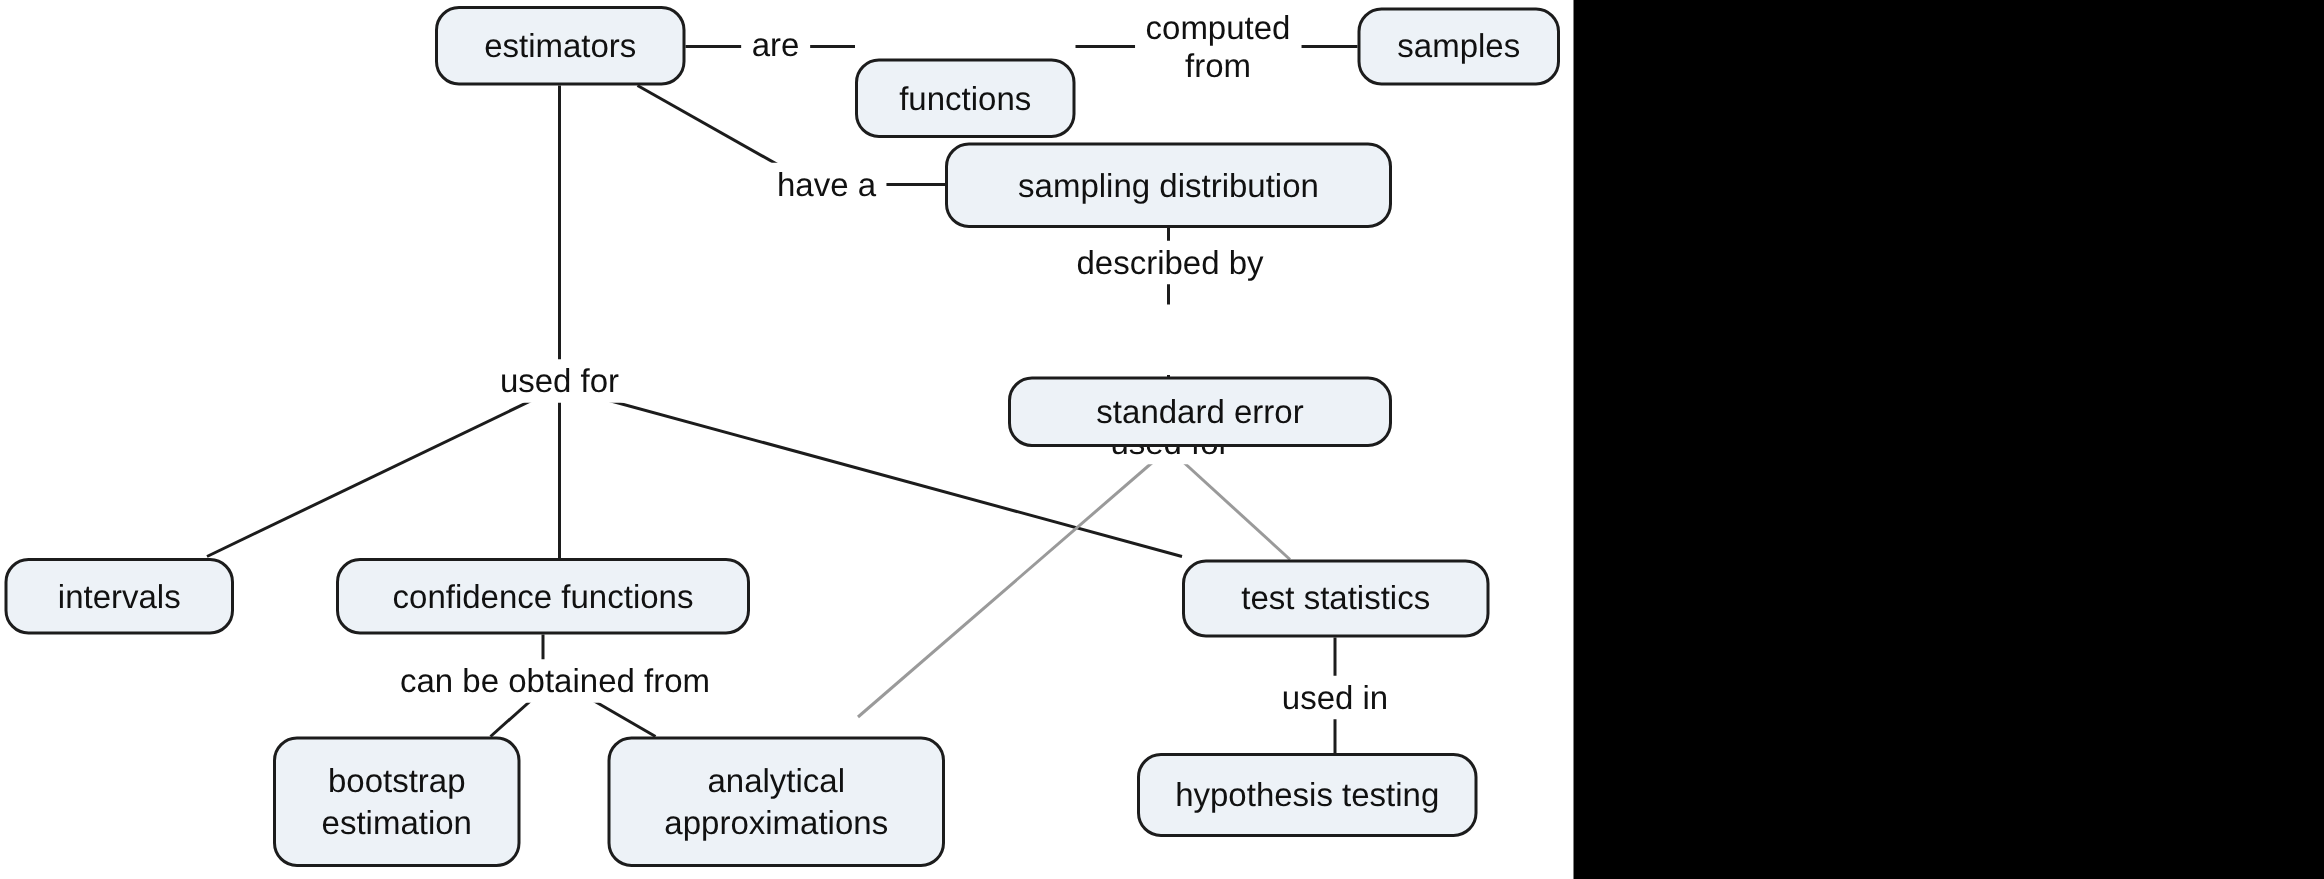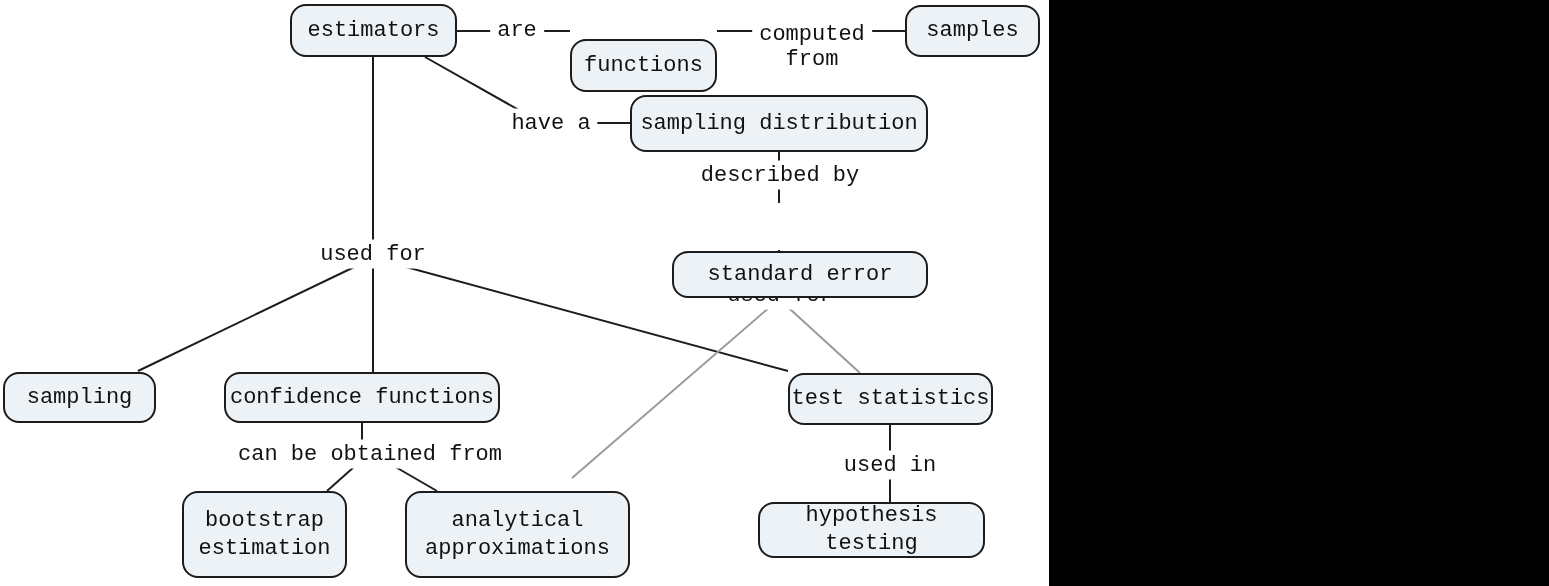--- a/index.html
+++ b/index.html
@@ -6,21 +6,21 @@
     margin: 0;
     padding: 0;
     background: #ffffff;
   }
   .canvas {
     position: relative;
     width: 1549px;
     height: 586px;
     overflow: hidden;
     background: var(--bg, #ffffff);
-    font-family: Liberation Mono, monospace;
+    font-family: Liberation Sans, sans-serif;
     color: var(--text, #111111);
   }
   #edge-svg {
     position: absolute;
     left: 0; top: 0;
     width: 1549px;
     height: 586px;
     z-index: 1;
   }
   .node {
@@ -80,31 +80,31 @@
       <line x1="890" y1="425" x2="890" y2="502" stroke="#1c1c1c" stroke-width="2"></line>
       <line x1="779" y1="299" x2="572" y2="478" stroke="#9a9a9a" stroke-width="2"></line>
       <line x1="779" y1="299" x2="860" y2="373" stroke="#9a9a9a" stroke-width="2"></line>
     </svg>
 
   <div class="node" style="left:290px; top:4px;  width:167px; height:53px;">estimators</div>
   <div class="node" style="left:570px; top:4px;  width:147px; height:53px;margin-top:35px;">functions</div>
   <div class="node" style="left:905px; top:5px;  width:135px; height:52px;">samples</div>
   <div class="node" style="left:630px; top:95px; width:298px; height:57px;">sampling distribution</div>
   <div class="node" style="left:672px; top:203px; width:256px; height:47px;margin-top:48px;">standard error</div>
-  <div class="node" style="left:3px;   top:372px; width:153px; height:51px;">sampling</div>
+  <div class="node" style="left:3px;   top:372px; width:153px; height:51px;">intervals</div>
   <div class="node" style="left:224px; top:372px; width:276px; height:51px;">confidence functions</div>
   <div class="node" style="left:788px; top:373px; width:205px; height:52px;">test statistics</div>
   <div class="node" style="left:182px; top:491px; width:165px; height:87px;">bootstrap
 estimation</div>
   <div class="node" style="left:405px; top:491px; width:225px; height:87px;">analytical
 approximations</div>
   <div class="node" style="left:758px; top:502px; width:227px; height:56px;">hypothesis testing</div>
 
   <div class="elabel" style="left:517px; top:30px;">are</div>
-  <div class="elabel" style="left:812px; top:31px;margin-top:16px;">computed
+  <div class="elabel" style="left:812px; top:31px;">computed
 from</div>
   <div class="elabel" style="left:551px; top:123px;">have a</div>
   <div class="elabel" style="left:780px; top:175px;">described by</div>
   <div class="elabel" style="left:373px; top:254px;">used for</div>
   <div class="elabel" style="left:780px; top:295px;">used for</div>
   <div class="elabel" style="left:358px; top:454px;margin-left:12px;">can be obtained from</div>
   <div class="elabel" style="left:890px; top:465px;">used in</div>
 
   <div class="letterbox"></div>
 </div>

